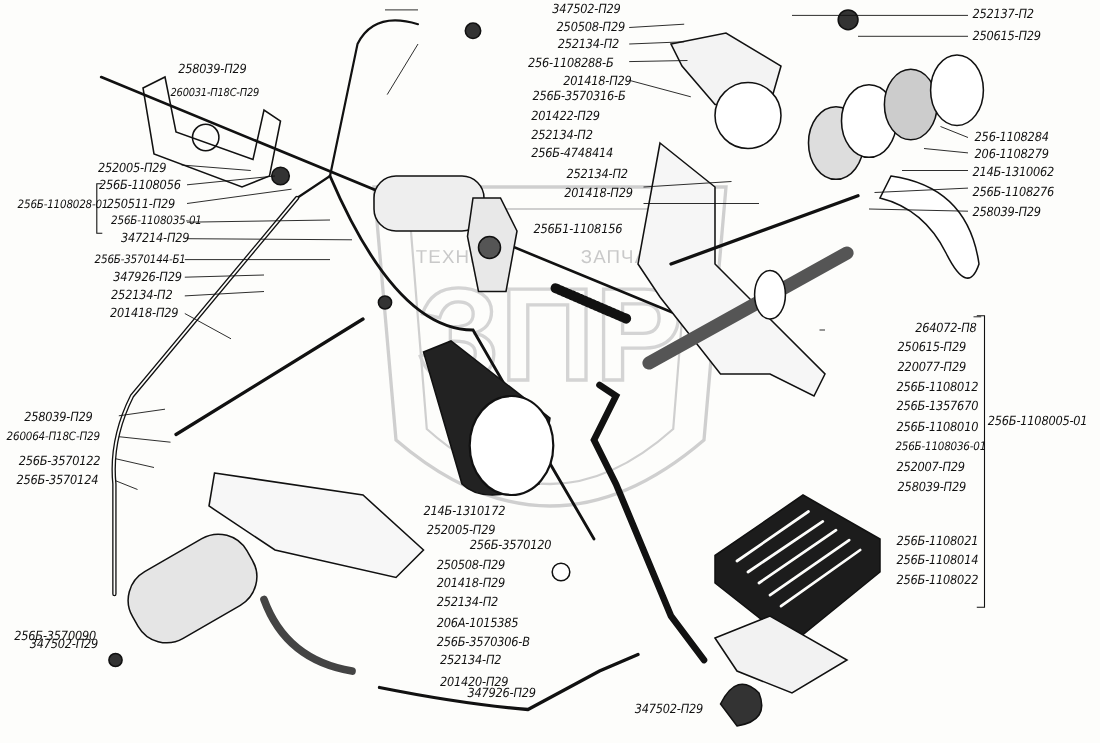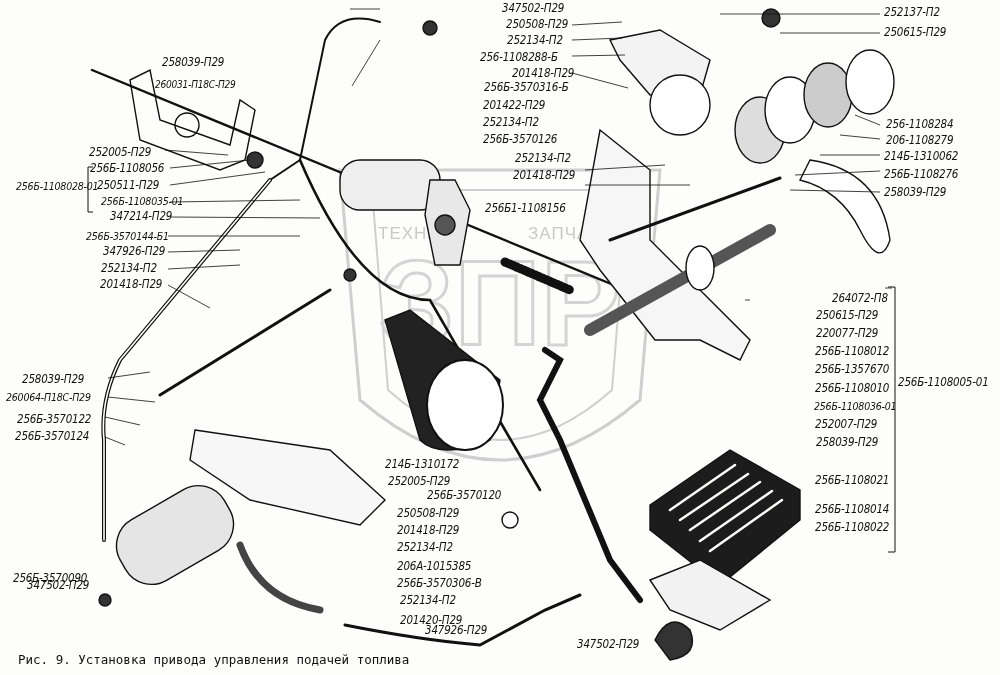--- a/index.html
+++ b/index.html
@@ -153,21 +153,21 @@
   <div class="lbl" style="left:155px;top:78px;font-size:10px;">260031-П18С-П29</div>
   <div class="lbl" style="left:89px;top:146px;">252005-П29</div>
   <div class="lbl" style="left:90px;top:162px;">256Б-1108056</div>
   <div class="lbl" style="left:97px;top:179px;">250511-П29</div>
   <div class="lbl" style="left:88px;top:195px;font-size:10.5px;margin-left:13px;">256Б-1108035-01</div>
   <div class="lbl" style="left:110px;top:210px;">347214-П29</div>
   <div class="lbl" style="left:16px;top:180px;font-size:10.5px;">256Б-1108028-01</div>
 
   <div class="lbl" style="left:483px;top:99px;">201422-П29</div>
   <div class="lbl" style="left:483px;top:116px;">252134-П2</div>
-  <div class="lbl" style="left:483px;top:133px;">256Б-3570126</div>
+  <div class="lbl" style="left:483px;top:133px;">256Б-4748414</div>
   <div class="lbl" style="left:515px;top:152px;">252134-П2</div>
   <div class="lbl" style="left:513px;top:169px;">201418-П29</div>
   <div class="lbl" style="left:485px;top:202px;">256Б1-1108156</div>
 
   <div class="lbl" style="left:86px;top:230px;font-size:10.5px;">256Б-3570144-Б1</div>
   <div class="lbl" style="left:103px;top:245px;">347926-П29</div>
   <div class="lbl" style="left:101px;top:262px;">252134-П2</div>
   <div class="lbl" style="left:100px;top:278px;">201418-П29</div>
   <div class="lbl" style="left:22px;top:373px;">258039-П29</div>
   <div class="lbl" style="left:6px;top:391px;font-size:10.5px;">260064-П18С-П29</div>
@@ -176,21 +176,21 @@
 
   <div class="lbl" style="left:816px;top:292px;margin-left:16px;">264072-П8</div>
   <div class="lbl" style="left:816px;top:309px;">250615-П29</div>
   <div class="lbl" style="left:816px;top:327px;">220077-П29</div>
   <div class="lbl" style="left:815px;top:345px;">256Б-1108012</div>
   <div class="lbl" style="left:815px;top:363px;">256Б-1357670</div>
   <div class="lbl" style="left:815px;top:382px;">256Б-1108010</div>
   <div class="lbl" style="left:814px;top:400px;font-size:10.5px;">256Б-1108036-01</div>
   <div class="lbl" style="left:815px;top:418px;">252007-П29</div>
   <div class="lbl" style="left:816px;top:436px;">258039-П29</div>
-  <div class="lbl" style="left:815px;top:474px;">256Б-1108021</div>
+  <div class="lbl" style="left:815px;top:485px;">256Б-1108021</div>
   <div class="lbl" style="left:815px;top:503px;">256Б-1108014</div>
   <div class="lbl" style="left:815px;top:521px;font-style:italic;">256Б-1108022</div>
   <div class="lbl" style="left:898px;top:376px;">256Б-1108005-01</div>
 
   <div class="lbl" style="left:385px;top:458px;">214Б-1310172</div>
   <div class="lbl" style="left:388px;top:475px;">252005-П29</div>
   <div class="lbl" style="left:395px;top:489px;margin-left:32px;">256Б-3570120</div>
   <div class="lbl" style="left:397px;top:507px;">250508-П29</div>
   <div class="lbl" style="left:397px;top:524px;">201418-П29</div>
   <div class="lbl" style="left:397px;top:541px;">252134-П2</div>
@@ -198,14 +198,13 @@
   <div class="lbl" style="left:397px;top:577px;">256Б-3570306-В</div>
   <div class="lbl" style="left:400px;top:594px;">252134-П2</div>
   <div class="lbl" style="left:400px;top:614px;">201420-П29</div>
   <div class="lbl" style="left:425px;top:624px;">347926-П29</div>
 
   <div class="lbl" style="left:13px;top:560px;margin-top:12px;">256Б-3570090</div>
   <div class="lbl" style="left:27px;top:579px;">347502-П29</div>
 
   <div class="lbl" style="left:577px;top:638px;">347502-П29</div>
 
-  <div class="caption">Рис. 9. Установка привода управления подачей топлива</div>
 </div>
 
 </body></html>

